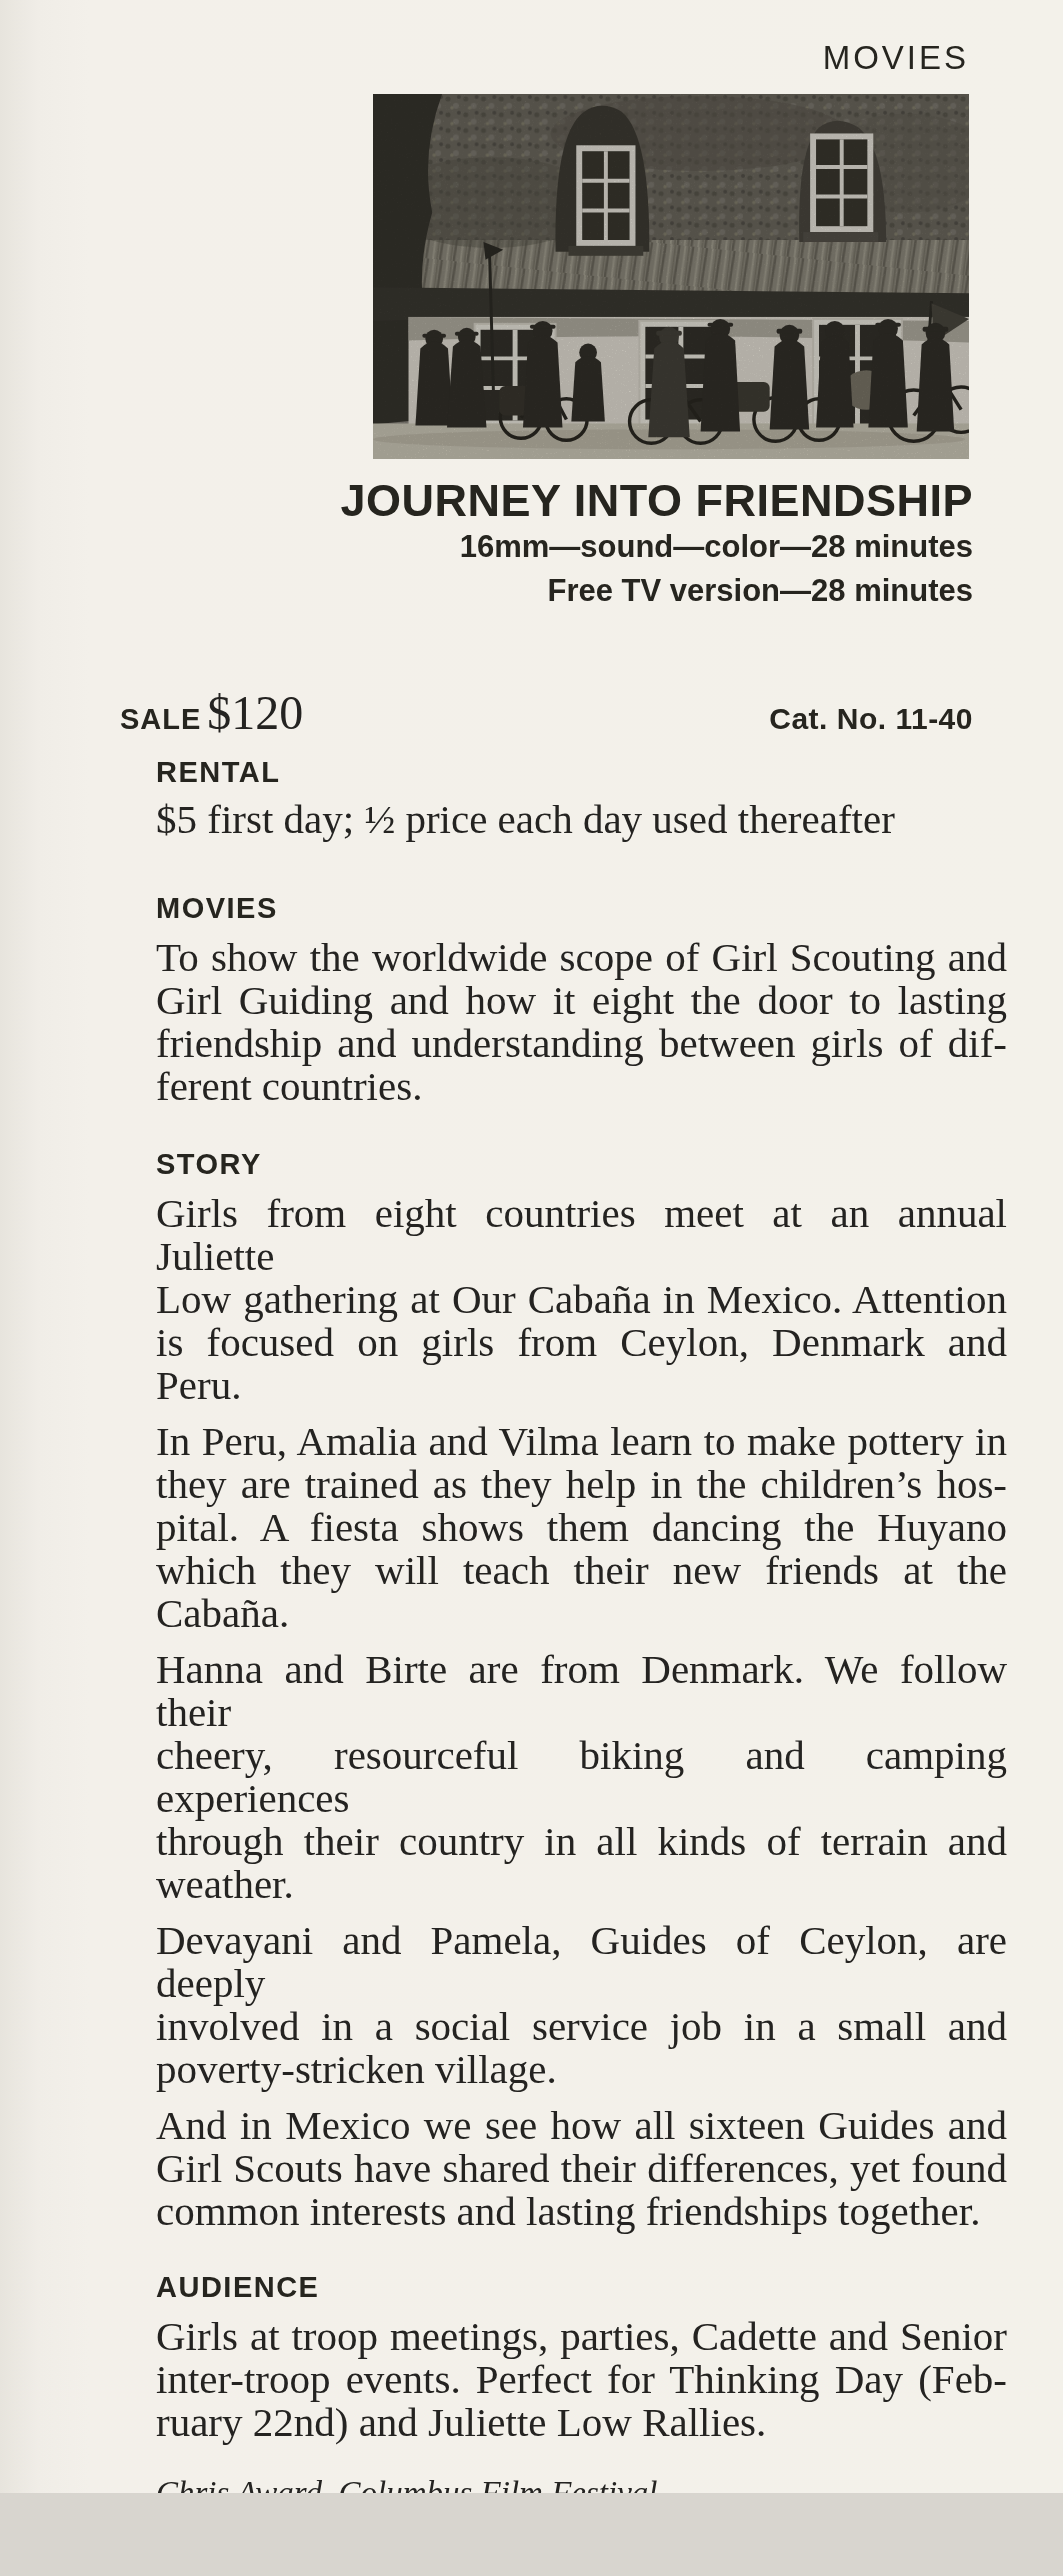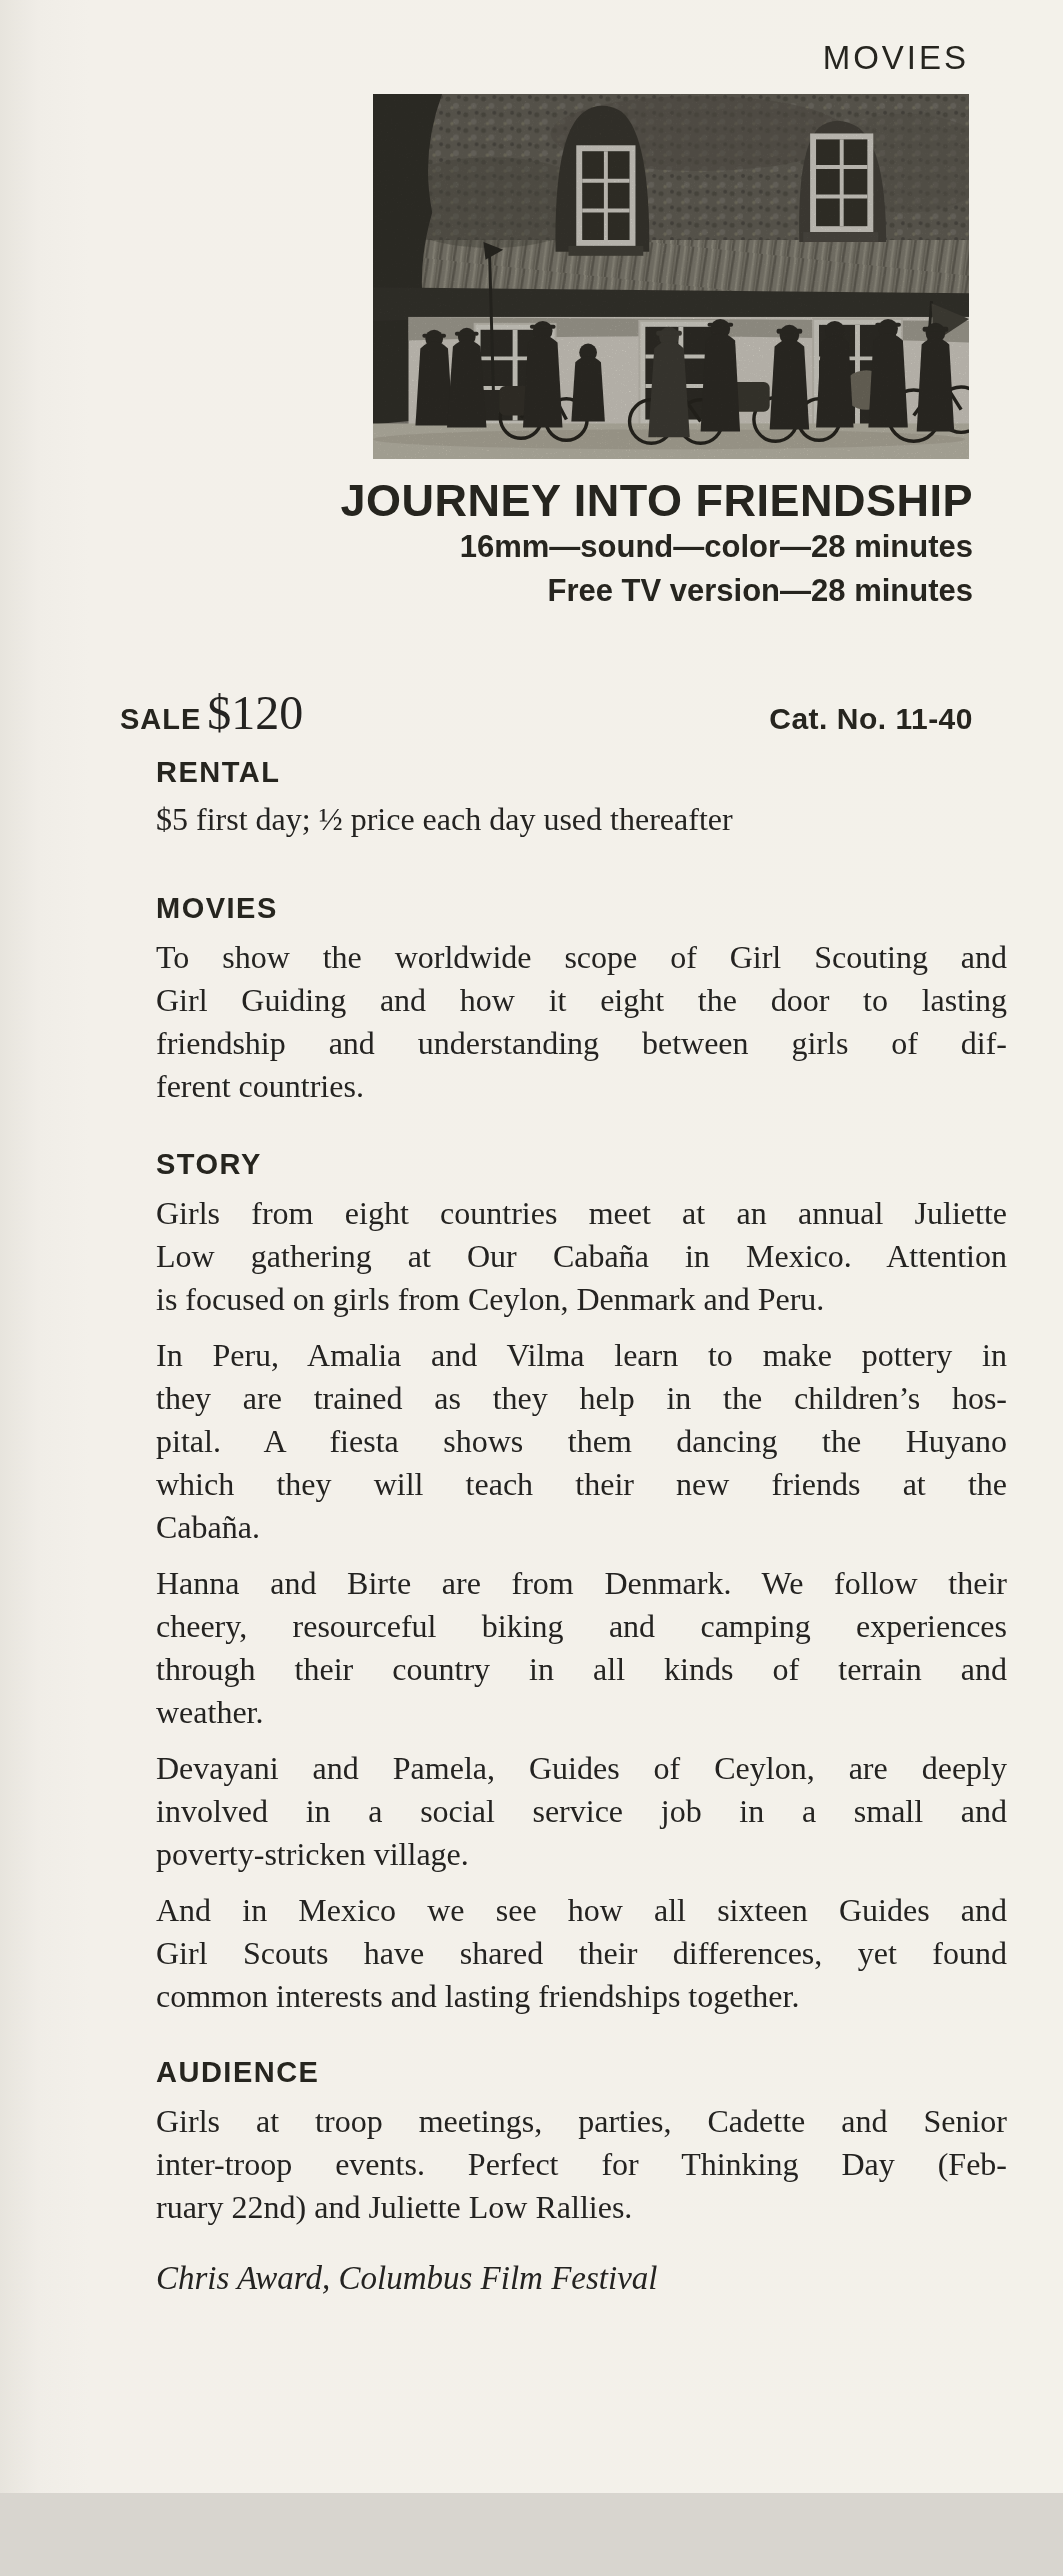--- a/index.html
+++ b/index.html
@@ -101,21 +101,21 @@
     letter-spacing: 1.5px;
     line-height: 36px;
     color: #26251f;
   }
   .h-rental   { margin-top: 0; }
   .h-purpose  { margin-top: 49px; }
   .h-story    { margin-top: 38px; }
   .h-audience { margin-top: 36px; }
   .bodytext {
     font-family: "Liberation Serif", serif;
-    font-size: 32px;
+    font-size: 41px;
     line-height: 43px;
     color: #242321;
   }
   .single-line { margin-top: 8px; white-space: nowrap; }
   .para { margin-top: 10px; }
   .para + .para { margin-top: 13px; }
   .tline { text-align: justify; text-align-last: justify; }
   .tline-last { text-align-last: left; }
   .award {
     margin-top: 28px;

